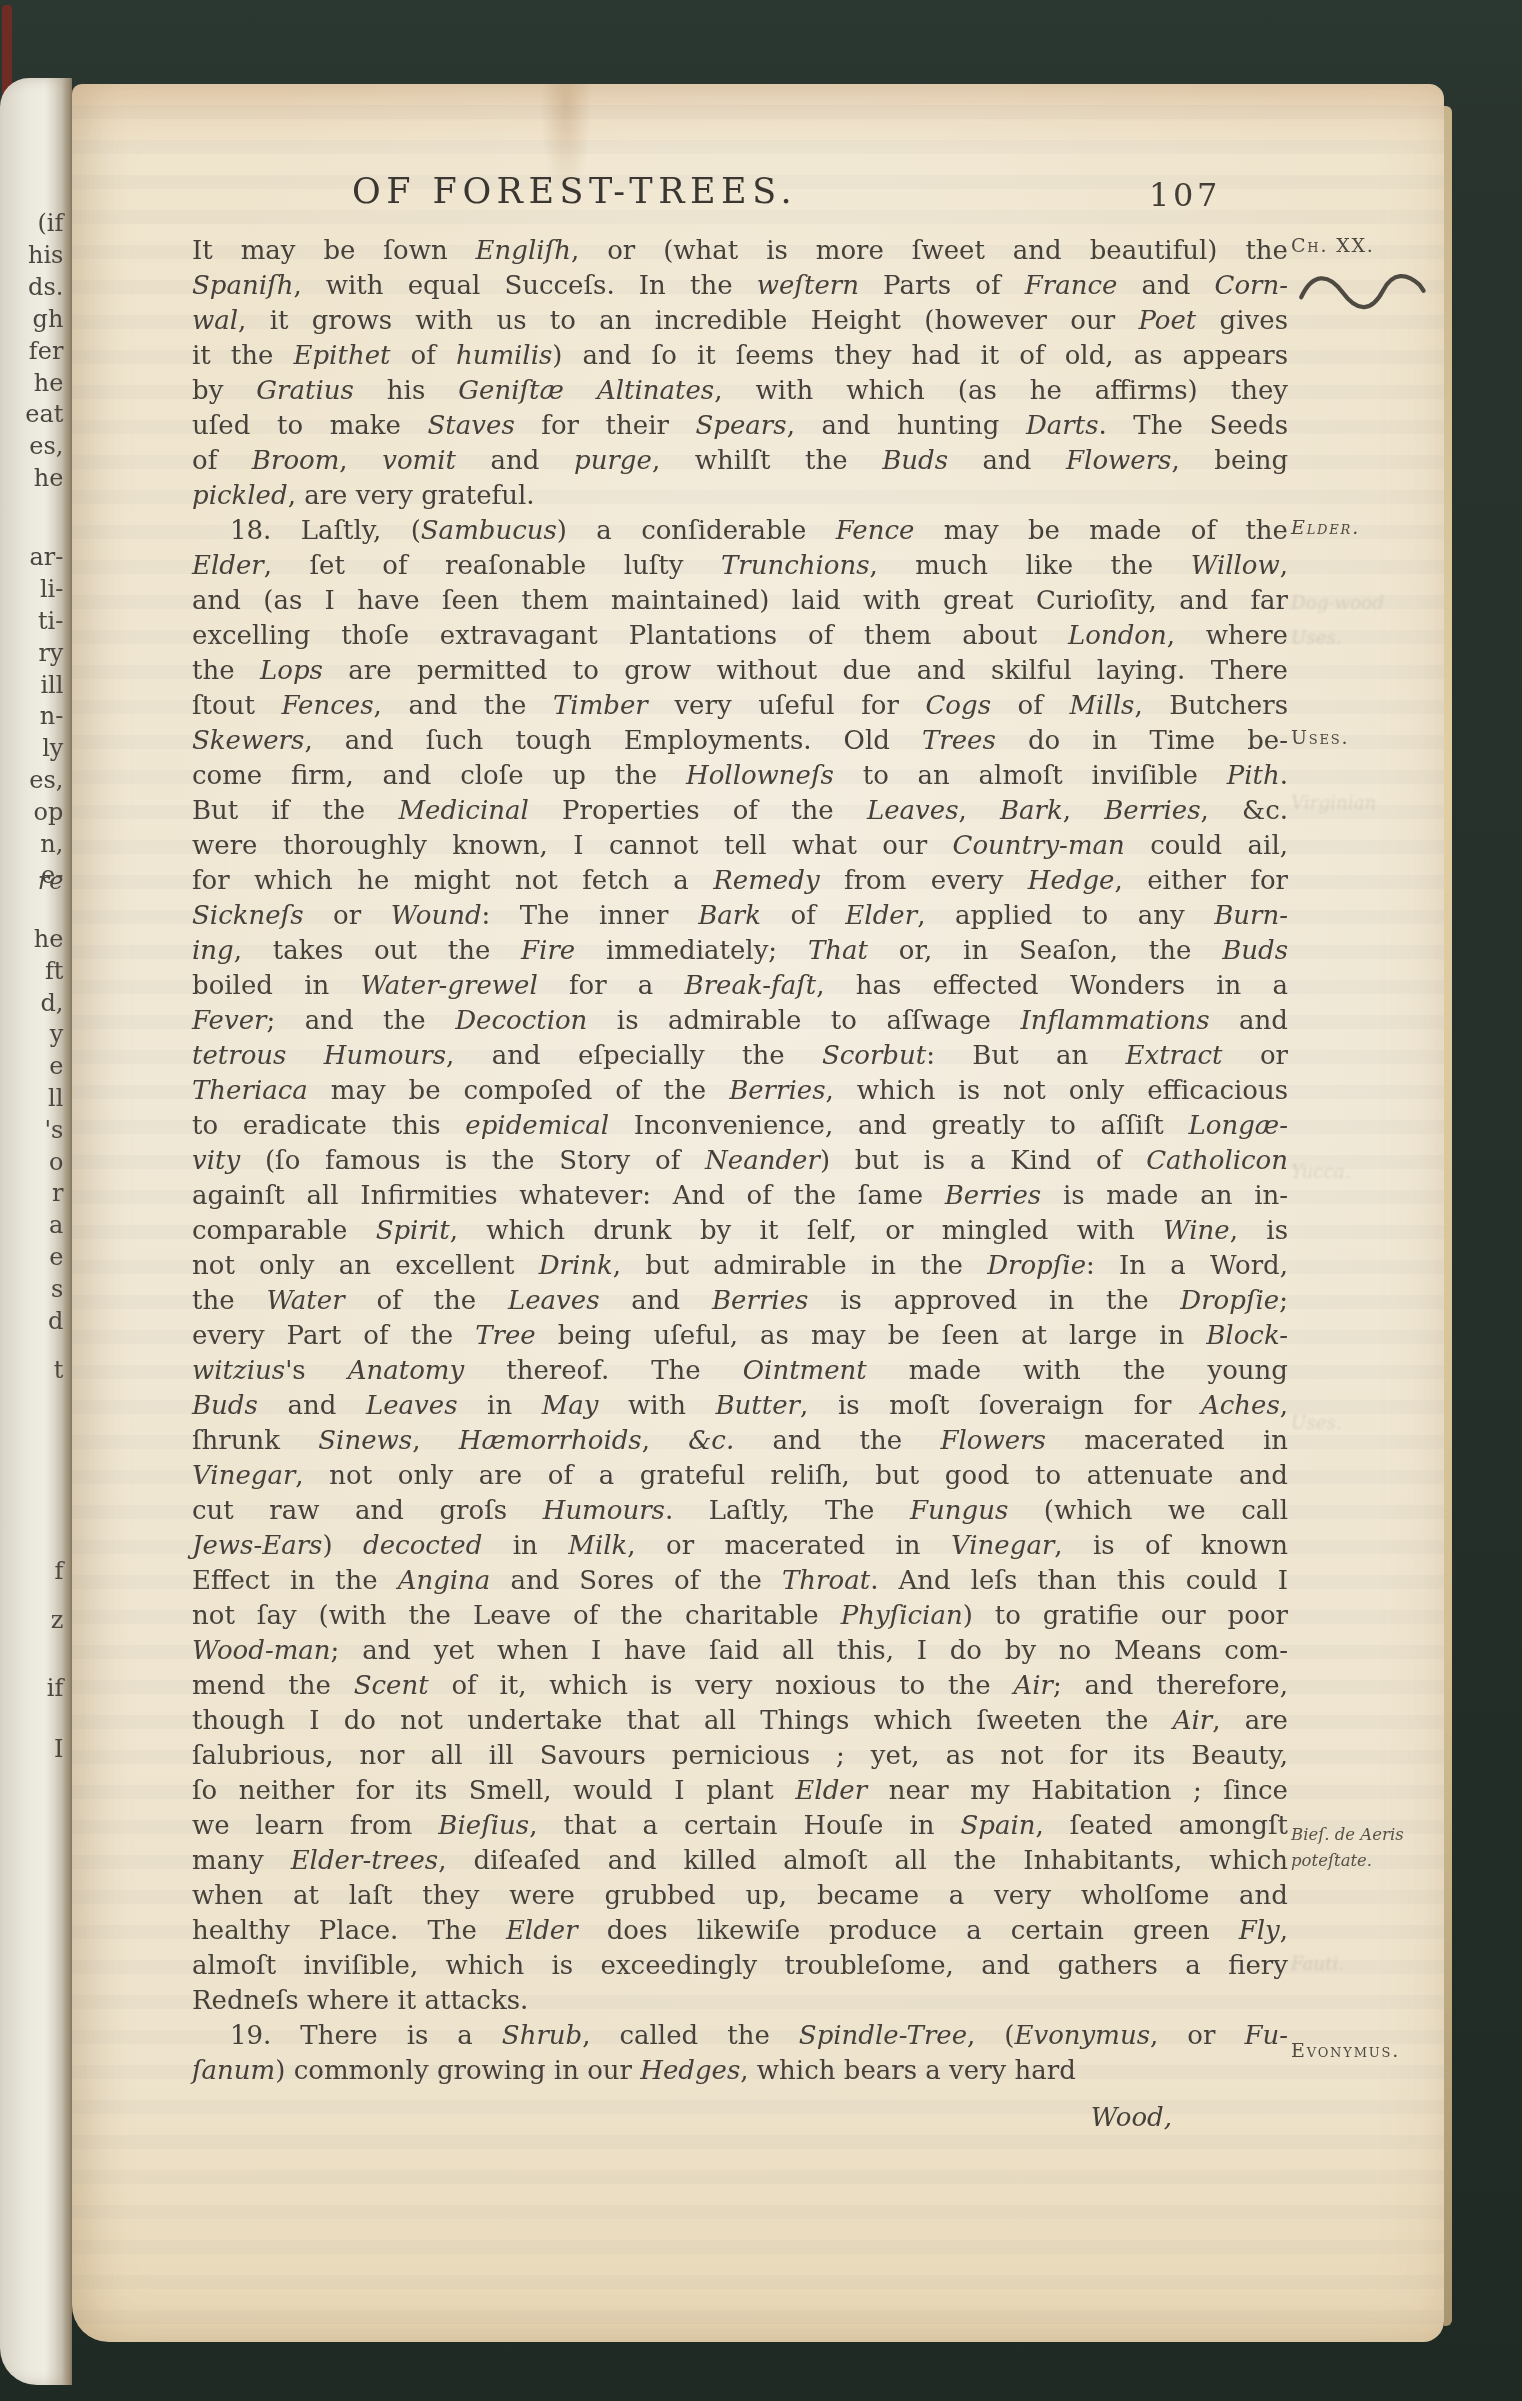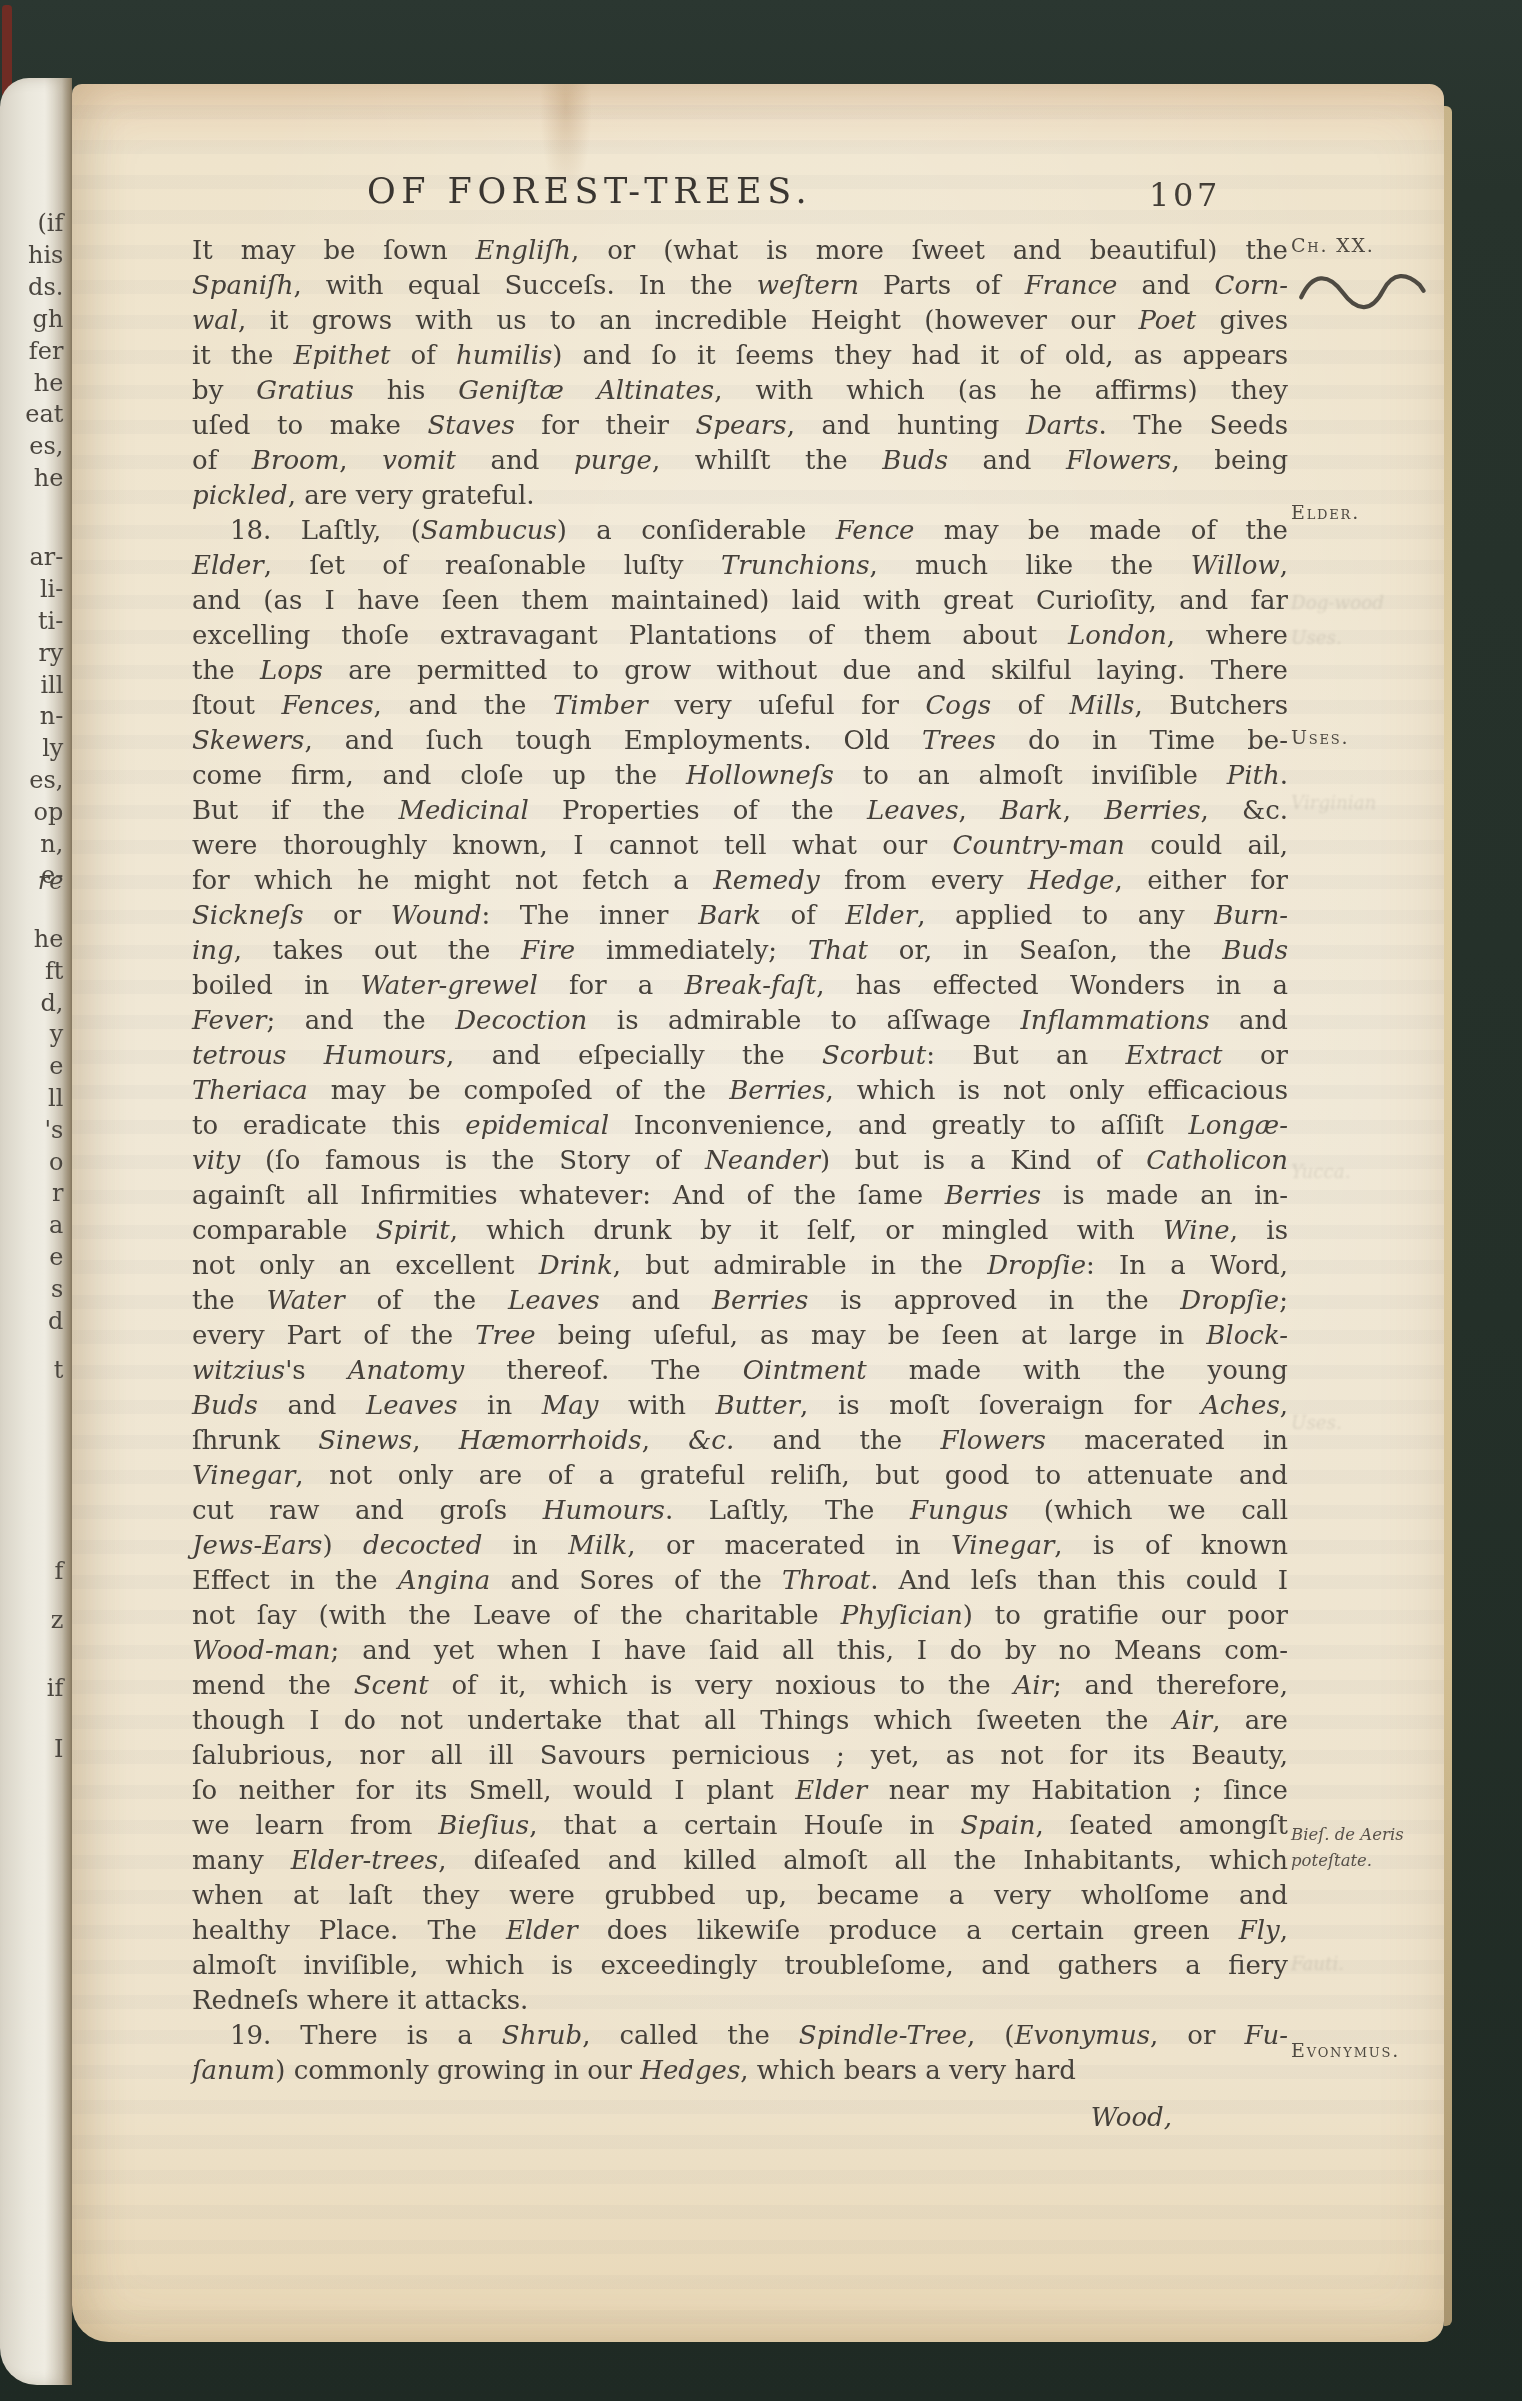--- a/index.html
+++ b/index.html
@@ -27,21 +27,21 @@
       radial-gradient(ellipse at 52% 34%, rgba(255,255,255,.30), transparent 62%),
       linear-gradient(180deg,#ecd7ba 0,#efe4cc 3%,#f0e8d6 45%,#eee3cc 88%,#e8d7b6 100%);
     border-radius:9.8px 14.7px 21px 37px;
     box-shadow:inset 0 0 67px rgba(160,120,60,.16), inset 16px 0 37px rgba(120,95,55,.18);}
   .page-edge{position:absolute;right:-8px;top:22px;bottom:16px;width:8px;
     background:linear-gradient(180deg,#c7b389 0,#e0cfa5 30%,#d3bf93 70%,#a8946e 100%);
     border-radius:0 6.1px 6.1px 0;}
   .show-through{position:absolute;inset:0;pointer-events:none;border-radius:inherit;
     background:repeating-linear-gradient(180deg, transparent 0 21px, rgba(110,115,125,.045) 21px 35px);}
   
-  .running-header{position:absolute;left:295px;top:87px;
+  .running-header{position:absolute;left:280px;top:87px;
     font-size:35px;letter-spacing:5.5px;color:#3a3631;white-space:nowrap;}
   .page-number{position:absolute;left:1077px;top:92px;
     font-size:32px;letter-spacing:3.7px;color:#433e37;}
   
   .text-block{position:absolute;left:120px;top:149px;width:1096px;
     font-size:26px;color:#45403a;}
   .line{height:35px;line-height:35px;text-align:justify;text-align-last:justify;white-space:nowrap;}
   .line .it{font-style:italic;}
   .line.indent{text-indent:38px;}
   .line.short{text-align:left;text-align-last:left;}
@@ -167,21 +167,21 @@
       <div class="line short"><span>Redneſs where it attacks.</span></div>
       <div class="line indent"><span>19. There is a </span><span class="it">Shrub</span><span>, called the </span><span class="it">Spindle-Tree</span><span>, (</span><span class="it">Evonymus</span><span>, or </span><span class="it">Fu-</span></div>
       <div class="line short"><span class="it">ſanum</span><span>) commonly growing in our </span><span class="it">Hedges</span><span>, which  bears  a very hard</span></div>
     </div>
 
   <div class="margin-notes">
     <svg class="flourish" width="135" height="49" viewBox="0 0 220 80">
       <path d="M8,44 C28,6 54,6 76,40 C98,74 122,74 142,40 C160,10 182,14 202,34 L208,44" fill="none" stroke="#4e4a42" stroke-width="7" stroke-linecap="round"></path>
     </svg>
   <div class="mnote smallcaps" style="top: 150px;">Ch. XX.</div>
-      <div class="mnote smallcaps" style="top: 417px;">Elder.</div>
+      <div class="mnote smallcaps" style="top: 432px; font-style: italic;">Elder.</div>
       <div class="mnote smallcaps" style="top: 642px;">Uses.</div>
       <div class="mnote italic" style="top: 1738px;">Bieſ. de Aeris<br>poteſtate.</div>
       <div class="mnote smallcaps" style="top: 1955px;">Evonymus.</div>
       <div class="mnote ghost" style="top: 508px;">Dog-wood</div>
       <div class="mnote ghost" style="top: 543px;">Uses.</div>
       <div class="mnote ghost" style="top: 708px;">Virginian</div>
       <div class="mnote ghost" style="top: 1077px;">Yucca.</div>
       <div class="mnote ghost" style="top: 1328px;">Uses.</div>
       <div class="mnote ghost" style="top: 1869px;">Fauti.</div>
     </div>

